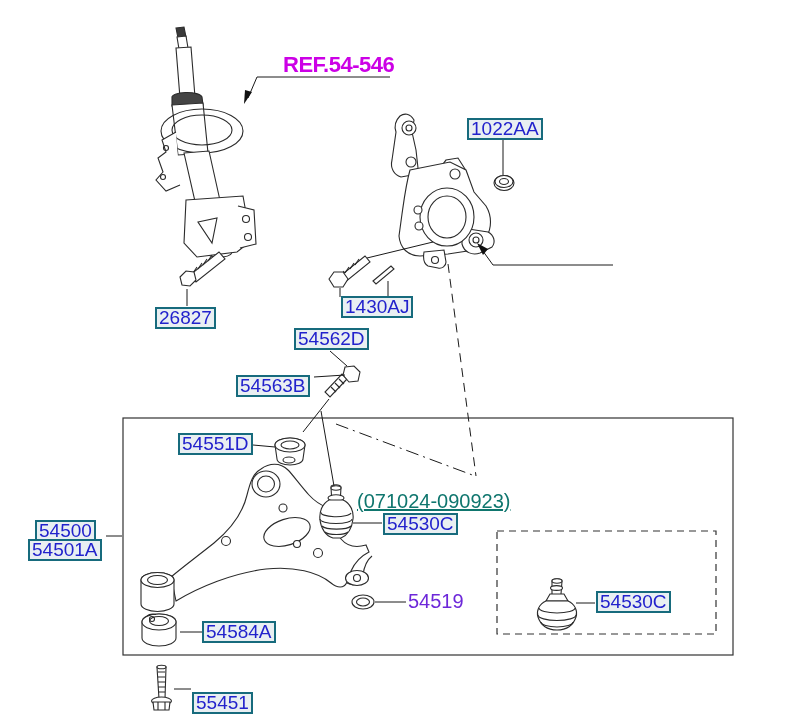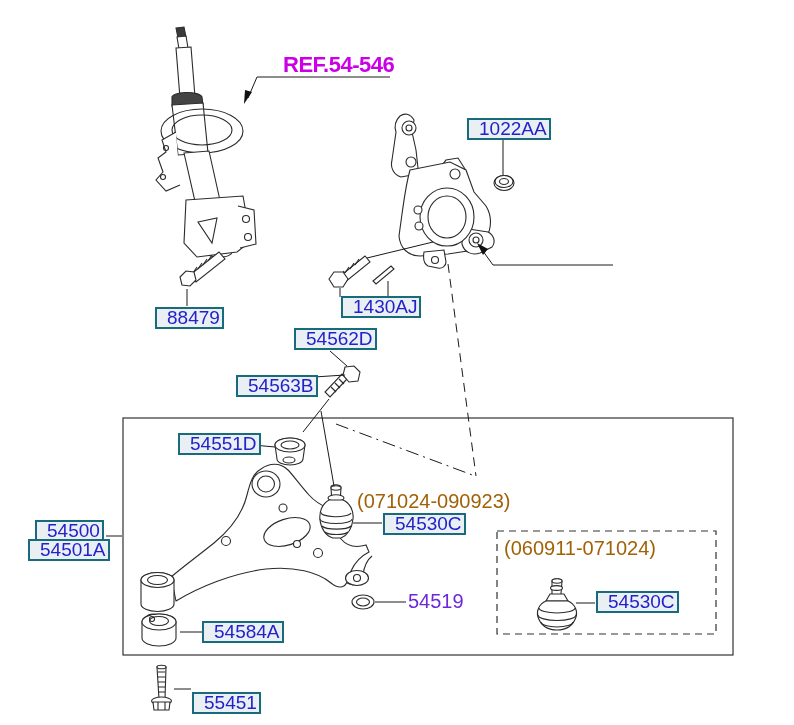--- a/index.html
+++ b/index.html
@@ -1,25 +1,25 @@
 <!DOCTYPE html>
 <html><head>
 <meta charset="utf-8">
 <style>
   html,body{margin:0;padding:0;background:#fff;}
   #canvas{position:relative;width:794px;height:725px;background:#fff;overflow:hidden;
           font-family:"Liberation Sans",sans-serif;}
   #lineart{position:absolute;left:0;top:0;z-index:1;}
   .pl{position:absolute;z-index:3;font:19px/17px "Liberation Sans",sans-serif;
-      color:#2222cc;background:#e9eff2;border:2px solid #176b7d;padding:0 2px 1px 10px;
+      color:#2222cc;background:#e9eff2;border:2px solid #176b7d;padding:0 2px 1px 2px;
       white-space:nowrap;}
   .ref{position:absolute;z-index:3;font:bold 22px/22px "Liberation Sans",sans-serif;
        color:#cc00e6;white-space:nowrap;letter-spacing:-.5px;margin-left:25px;}
   .date{position:absolute;z-index:3;font:20px/21px "Liberation Sans",sans-serif;
-        color:#a16207;white-space:nowrap;}
+        color:#0f766e;white-space:nowrap;text-decoration:underline;}
   .plainblue{position:absolute;z-index:3;font:20px/20px "Liberation Sans",sans-serif;
         color:#6d28d9;white-space:nowrap;}
   .watermark{position:absolute;left:227px;top:333px;z-index:4;
         font:bold 50px/58px "Liberation Sans",sans-serif;letter-spacing:1px;
         color:transparent;-webkit-text-stroke:1.5px #b6b6b6;pointer-events:none;}
 </style>
 </head>
 <body>
 
 <div id="canvas">
@@ -188,31 +188,30 @@
   </g>
   <g fill="#111" stroke="none">
     <polygon points="244,104 252,92 245,90"></polygon>
     <polygon points="477,243 488,249 483,255"></polygon>
   </g>
 </svg>
 
 
 <span class="ref" style="left:258px;top:54px">REF.54-546</span>
 
-<div class="pl" style="left:155px;top:307px">88479</div>
+<div class="pl" style="left:155px;top:307px">26827</div>
 <div class="pl" style="left:467px;top:118px">1022AA</div>
 <div class="pl" style="left:341px;top:296px">1430AJ</div>
 <div class="pl" style="left:294px;top:328px">54562D</div>
 <div class="pl" style="left:236px;top:375px">54563B</div>
 <div class="pl" style="left:178px;top:433px">54551D</div>
 <div class="pl" style="left:35px;top:520px">54500</div>
 <div class="pl" style="left:28px;top:539px">54501A</div>
 <div class="pl" style="left:383px;top:513px">54530C</div>
 <div class="pl" style="left:596px;top:591px">54530C</div>
 <div class="pl" style="left:202px;top:621px">54584A</div>
 <div class="pl" style="left:192px;top:692px">55451</div>
 
 <span class="plainblue" style="left:408px;top:591px">54519</span>
 
 <span class="date" style="left:357px;top:491px">(071024-090923)</span>
-<span class="date" style="left:504px;top:538px">(060911-071024)</span>
 
 </div>
 
 </body></html>

